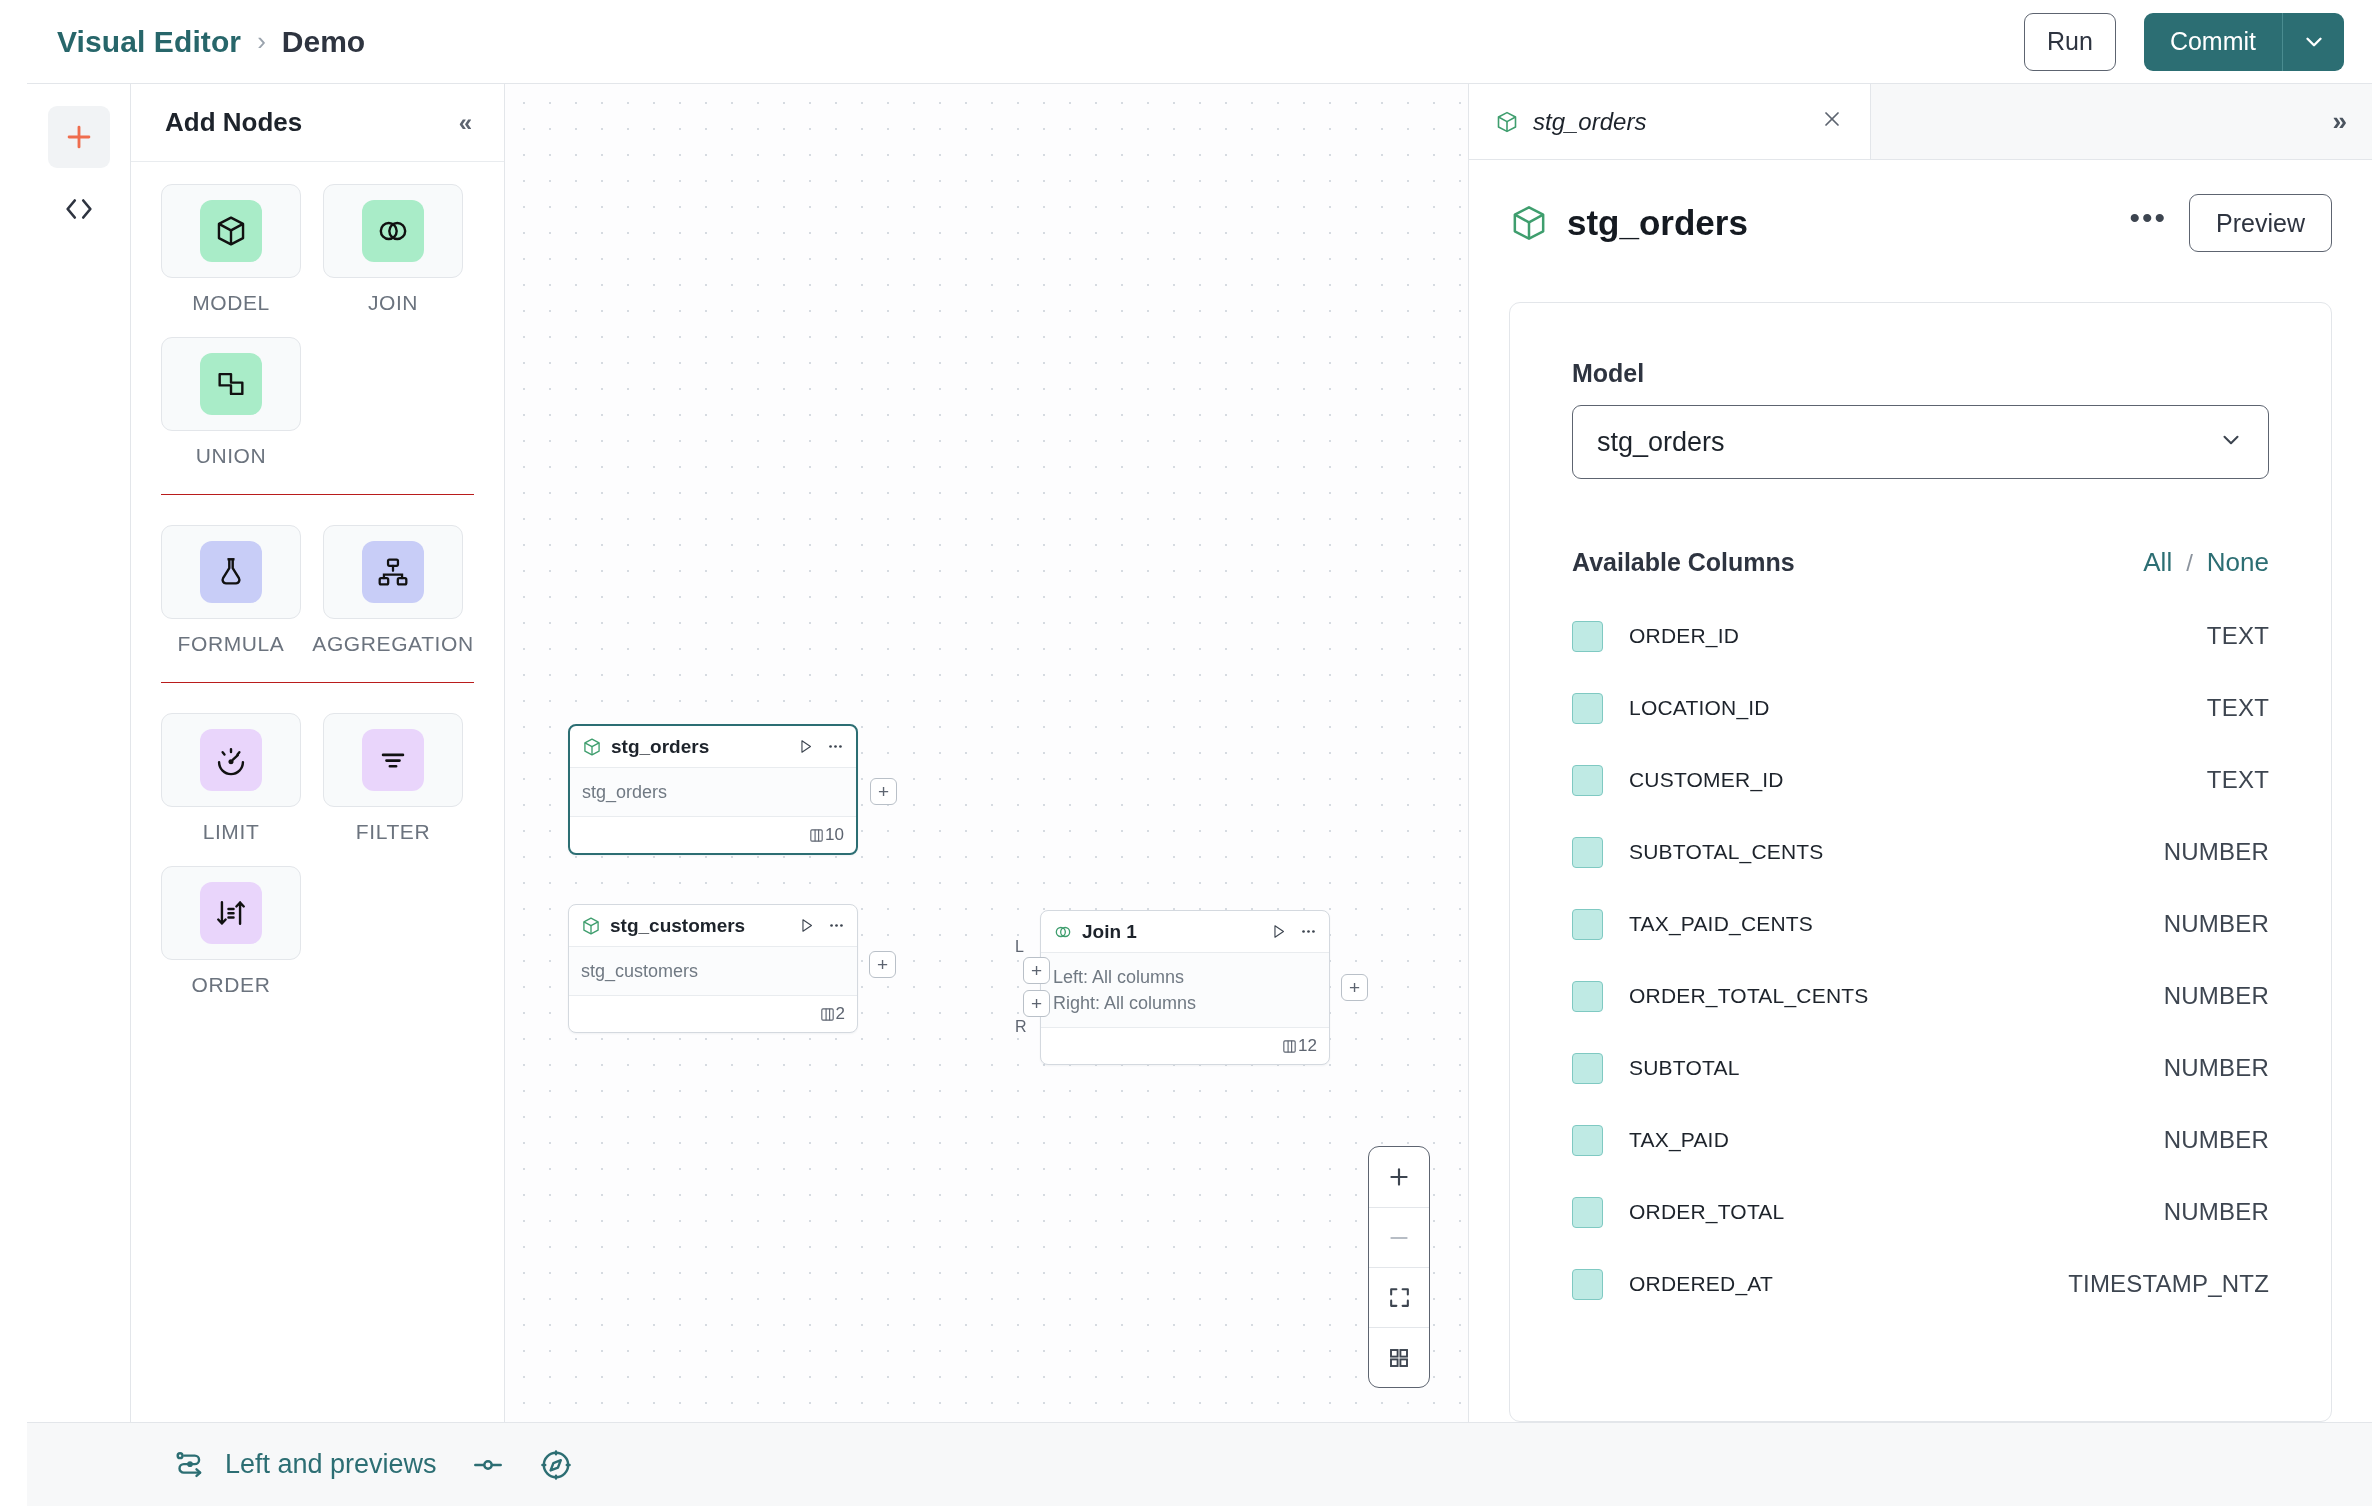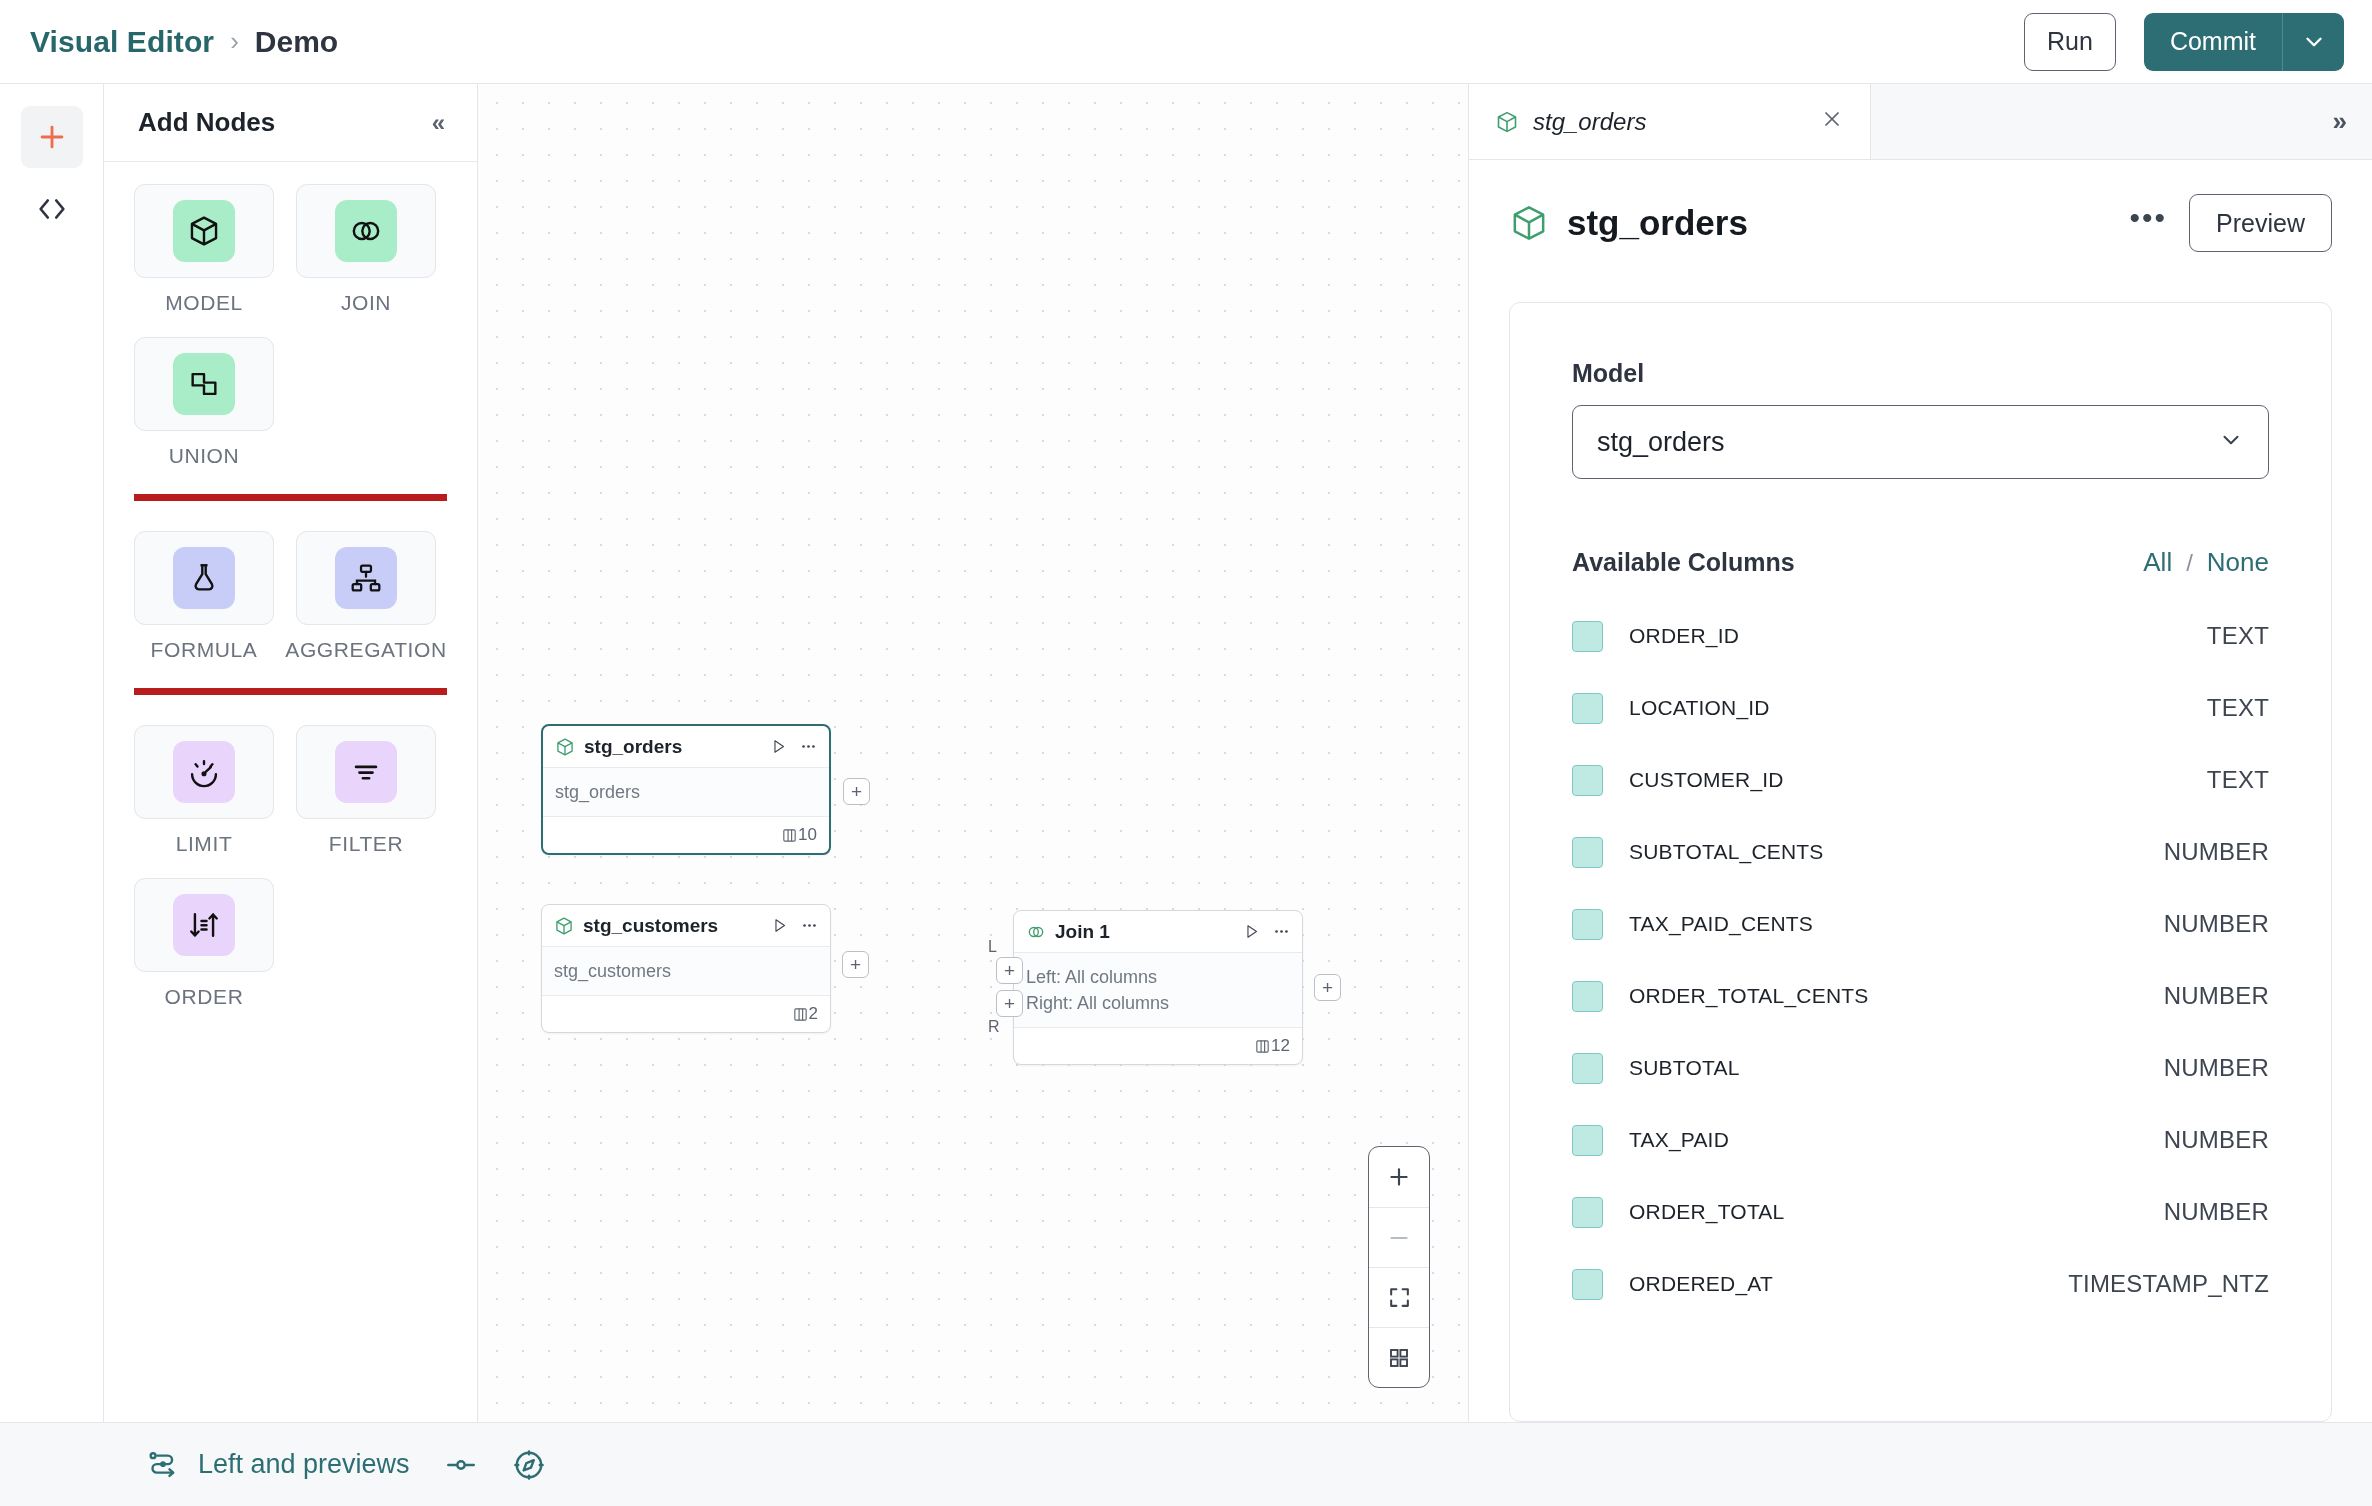--- a/index.html
+++ b/index.html
@@ -2,21 +2,21 @@
 <html><head>
 <meta charset="utf-8">
 <style>
   * { box-sizing: border-box; margin: 0; padding: 0; }
   html, body {
     width: 2372px; height: 1506px;
     font-family: "Liberation Sans", sans-serif;
     background: #ffffff; overflow: hidden;
     -webkit-font-smoothing: antialiased;
   }
-  #app { position: relative; width: 2372px; height: 1506px; display: flex; flex-direction: column; }
+  #app { position: relative; width: 2372px; height: 1506px; display: flex; flex-direction: column; padding-left: 27px; }
 
   
   .topbar {
     height: 84px; flex: 0 0 84px; background: #fff;
     border-bottom: 1px solid #e3e6ea;
     display: flex; align-items: center; padding: 0 28px 0 30px;
     position: relative; z-index: 30;
   }
   .breadcrumb { display: flex; align-items: center; gap: 16px; }
   .bc-root { color: #27666a; font-size: 30px; font-weight: 700; letter-spacing: .1px; }
@@ -63,21 +63,21 @@
     border-right: 1px solid #e3e6ea; display: flex; flex-direction: column;
   }
   .nodes-head {
     height: 78px; flex: 0 0 78px; display: flex; align-items: center;
     padding: 0 34px; border-bottom: 1px solid #e9ecef;
   }
   .nodes-title { font-size: 26px; font-weight: 700; color: #1d232b; text-align: right; }
   .nodes-collapse { margin-left: auto; color: #5d6470; font-size: 24px; font-weight: 700; cursor: pointer; letter-spacing: -2px; }
   .nodes-body { padding: 22px 30px 0 30px; }
   .node-group { display: flex; flex-wrap: wrap; gap: 22px; padding-bottom: 26px; }
-  .node-group + .node-group { border-top: 7px solid #b91c1c; padding-top: 30px; }
+  .node-group + .node-group { border-top: 1px solid #b91c1c; padding-top: 30px; }
   .node-cell { width: 140px; display: flex; flex-direction: column; align-items: center; }
   .node-tile {
     width: 140px; height: 94px; background: #f8fafb;
     border: 1px solid #e3e6ea; border-radius: 11px;
     display: flex; align-items: center; justify-content: center; cursor: grab;
   }
   .node-badge {
     width: 62px; height: 62px; border-radius: 12px;
     display: flex; align-items: center; justify-content: center;
   }

